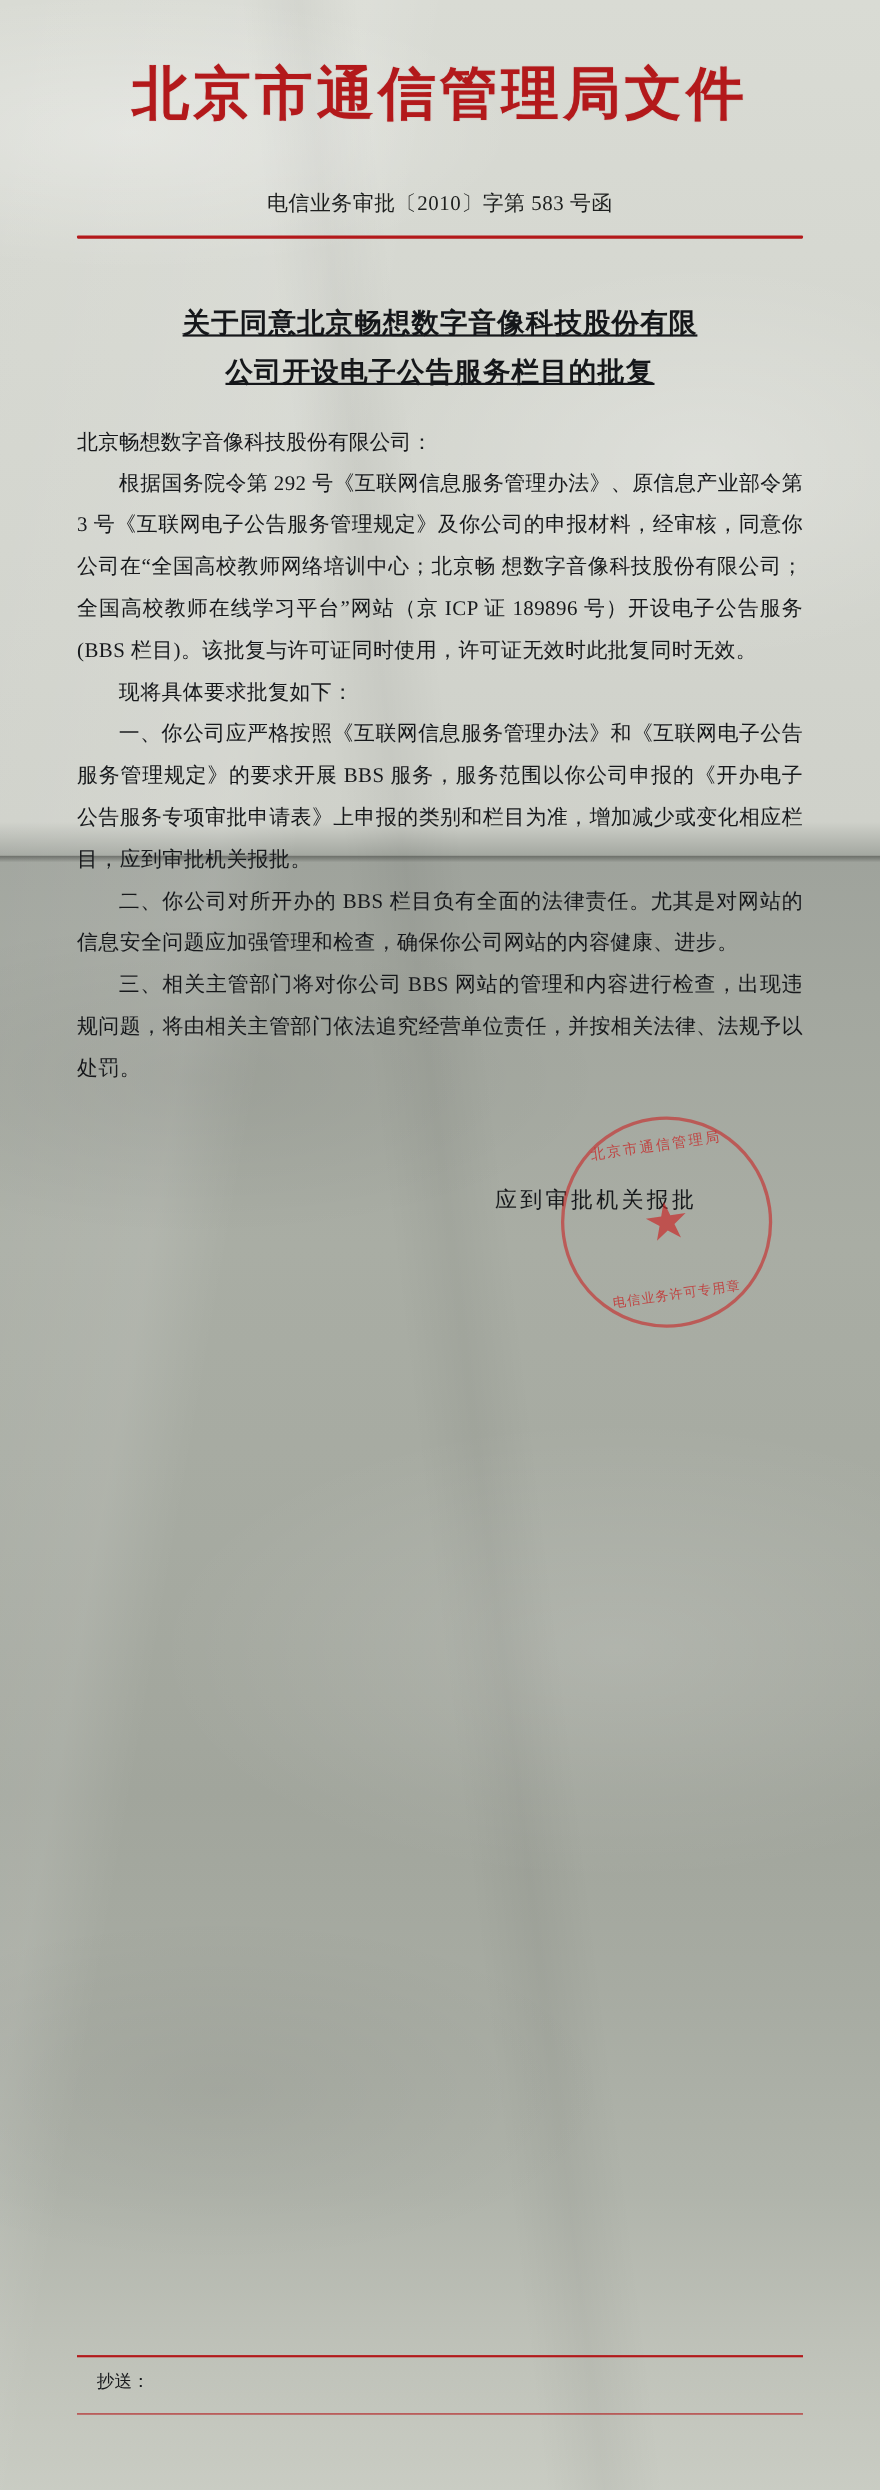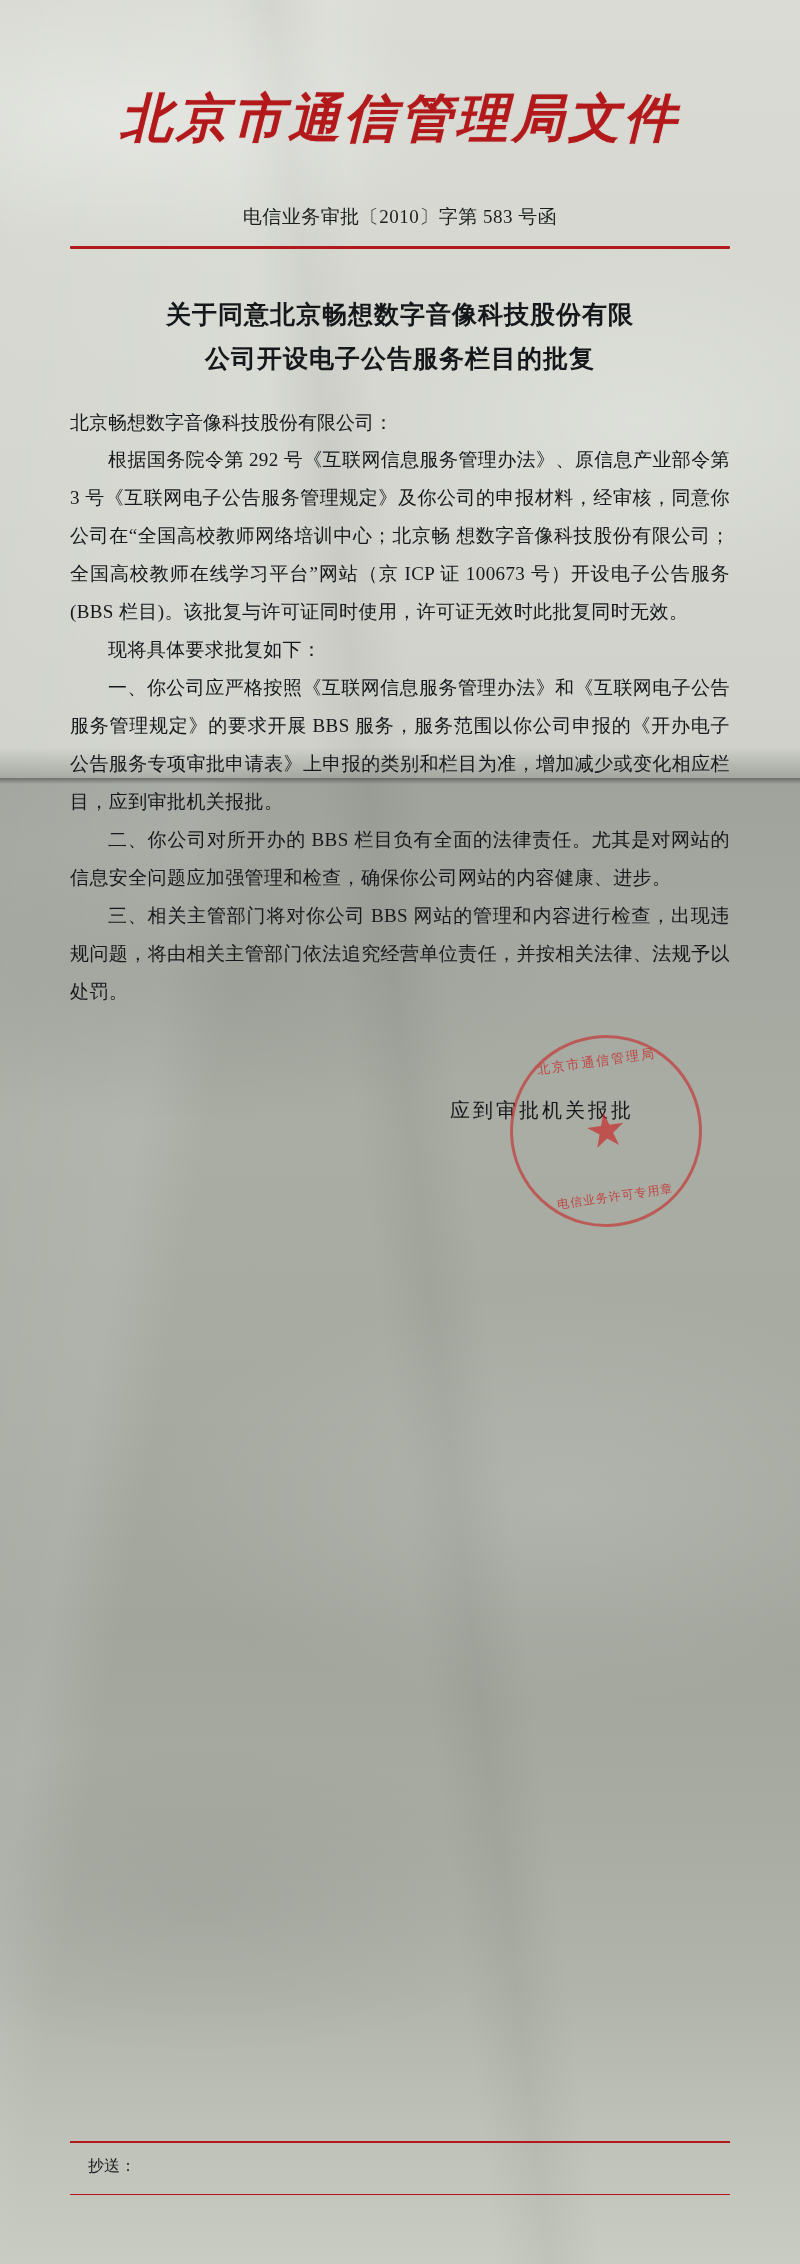--- a/index.html
+++ b/index.html
@@ -58,22 +58,21 @@
 
   .content {
     position: relative;
     z-index: 3;
     padding: 0 70px;
   }
 
   
   .masthead {
     text-align: center;
-    padding-top: 88px;
-    font-style: italic;
+    padding-top: 56px;
   }
   .masthead-title {
     font-family: "Liberation Serif", "DejaVu Serif", serif;
     color: #b3191b;
     font-weight: bold;
     font-size: 52px;
     letter-spacing: 4px;
     line-height: 1.2;
     text-shadow: 0 0 1px rgba(160,20,22,0.5);
   }
@@ -86,27 +85,28 @@
   }
   .red-rule {
     margin: 16px 0 0 0;
     height: 3px;
     background: #b3191b;
     border-radius: 1px;
   }
 
   
   .doc-title {
-    margin-top: 44px;
+    margin-top: 56px;
     text-align: center;
     font-size: 25px;
     font-weight: bold;
     line-height: 1.75;
     color: #15171a;
     letter-spacing: 1px;
+    text-decoration: underline;
   }
 
   
   .addressee {
     margin-top: 24px;
     font-size: 19px;
     line-height: 1.9;
     color: #16181b;
   }
   p.para {
@@ -221,21 +221,21 @@
 
     <div class="red-rule"></div>
 
     <div class="doc-title">
       <div>关于同意北京畅想数字音像科技股份有限</div>
       <div>公司开设电子公告服务栏目的批复</div>
     </div>
 
     <div class="addressee">北京畅想数字音像科技股份有限公司：</div>
 
-    <p class="para">根据国务院令第 292 号《互联网信息服务管理办法》、原信息产业部令第 3 号《互联网电子公告服务管理规定》及你公司的申报材料，经审核，同意你公司在“全国高校教师网络培训中心；北京畅 想数字音像科技股份有限公司；全国高校教师在线学习平台”网站（京 ICP 证 100673 号）开设电子公告服务(BBS 栏目)。该批复与许可证同时使用，许可证无效时此批复同时无效。</p>
+    <p class="para">根据国务院令第 292 号《互联网信息服务管理办法》、原信息产业部令第 3 号《互联网电子公告服务管理规定》及你公司的申报材料，经审核，同意你公司在“全国高校教师网络培训中心；北京畅 想数字音像科技股份有限公司；全国高校教师在线学习平台”网站（京 ICP 证 189896 号）开设电子公告服务(BBS 栏目)。该批复与许可证同时使用，许可证无效时此批复同时无效。</p>
     <p class="para">现将具体要求批复如下：</p>
     <p class="para">一、你公司应严格按照《互联网信息服务管理办法》和《互联网电子公告服务管理规定》的要求开展 BBS 服务，服务范围以你公司申报的《开办电子公告服务专项审批申请表》上申报的类别和栏目为准，增加减少或变化相应栏目，应到审批机关报批。</p>
     <p class="para">二、你公司对所开办的 BBS 栏目负有全面的法律责任。尤其是对网站的信息安全问题应加强管理和检查，确保你公司网站的内容健康、进步。</p>
     <p class="para">三、相关主管部门将对你公司 BBS 网站的管理和内容进行检查，出现违规问题，将由相关主管部门依法追究经营单位责任，并按相关法律、法规予以处罚。</p>
 
     <div class="sign-block">
       <div class="sign-date">应到审批机关报批</div>
       <div class="seal">
         <div class="seal-top-text">北京市通信管理局</div>
         <div class="seal-bottom-text">电信业务许可专用章</div>

